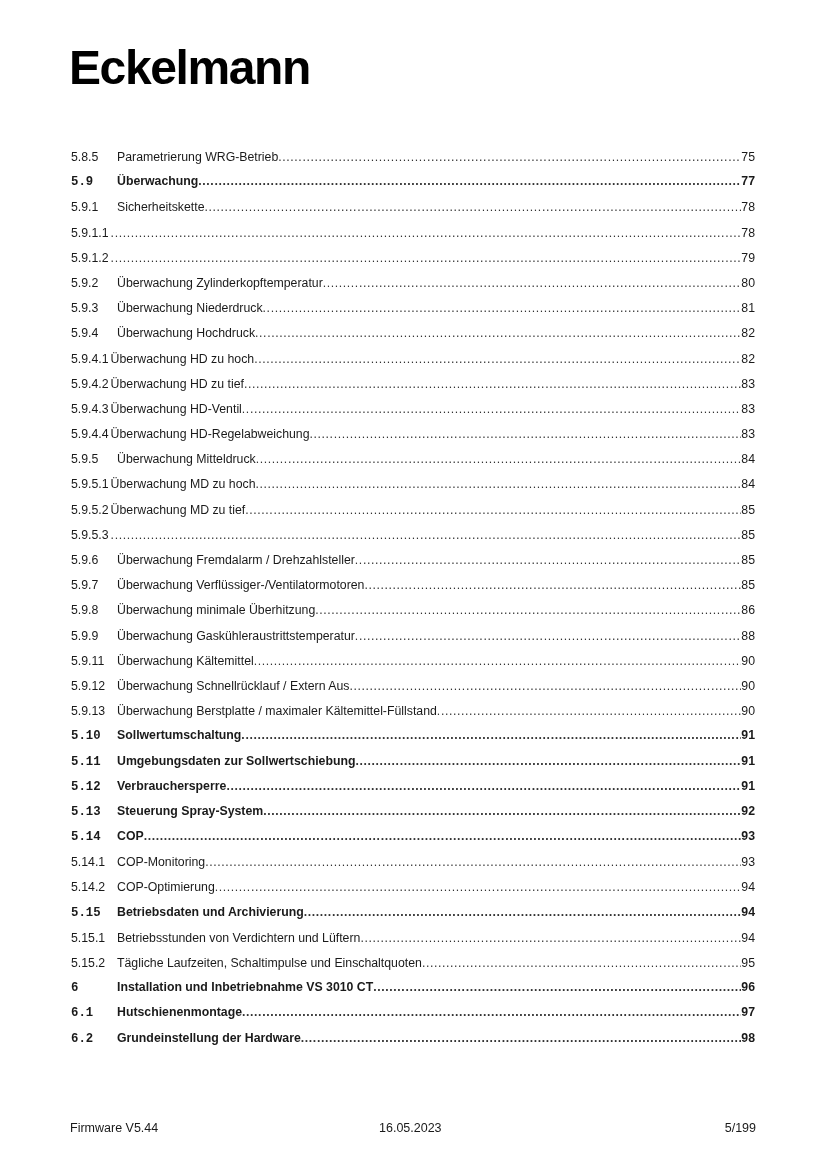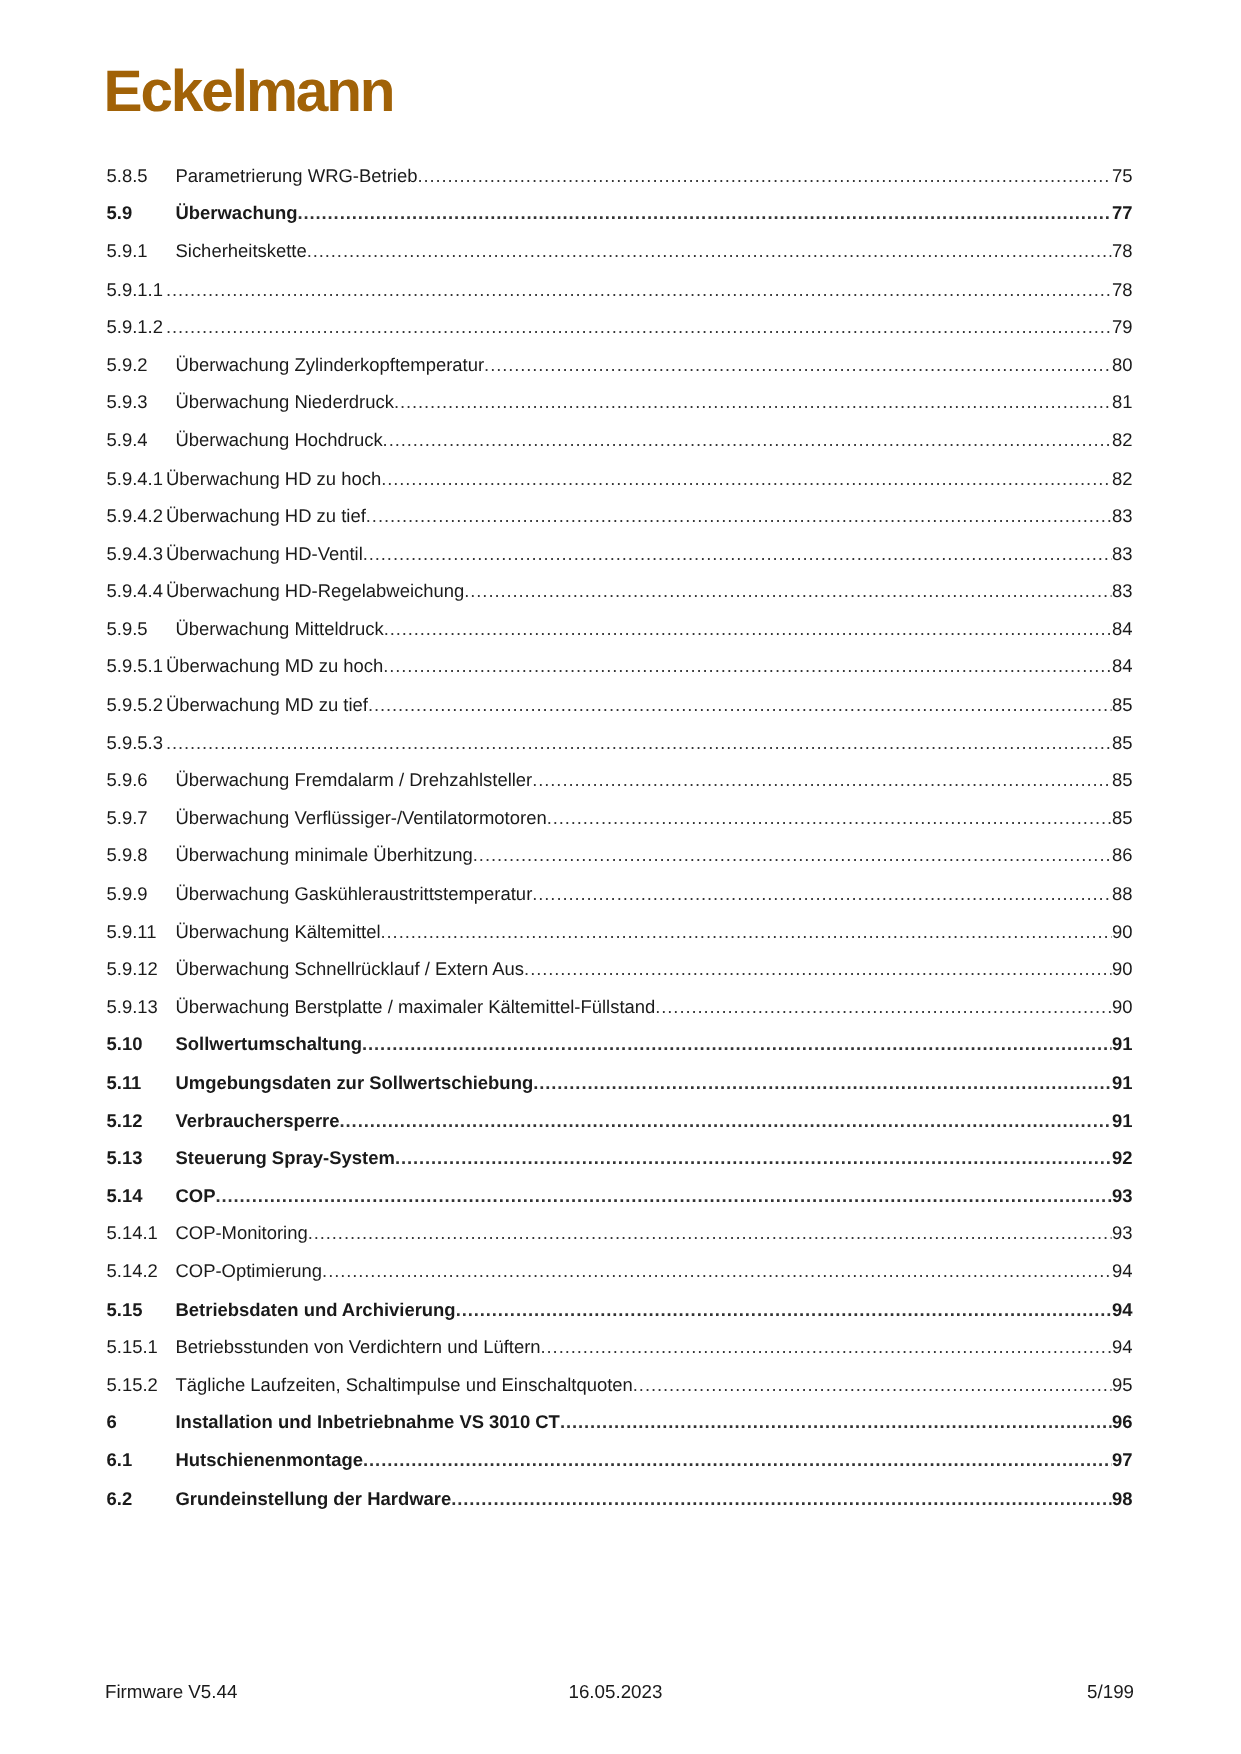--- a/index.html
+++ b/index.html
@@ -1,30 +1,30 @@
 <!DOCTYPE html>
 <html><head>
 <meta charset="utf-8">
 <style>
   html, body { margin: 0; padding: 0; background: #ffffff; }
   body { width: 827px; height: 1169px; position: relative; overflow: hidden;
          font-family: "Liberation Sans", sans-serif; color: #1a1a1a; }
   .logo { position: absolute; left: 69px; top: 40px; font-family: "Liberation Sans", sans-serif;
-          font-weight: bold; font-size: 39px; letter-spacing: -1.4px; color: #a16207; text-align: center; }
+          font-weight: bold; font-size: 48px; letter-spacing: -1.4px; color: #000000; text-align: center; }
   .toc { position: absolute; left: 71px; top: 107px; width: 684px; }
   .row { display: flex; align-items: baseline; height: 25.2px; line-height: 20px; font-size: 12.3px;
          white-space: nowrap; }
-  .num { width: 46px; flex: 0 0 auto; }
+  .num { width: 46px; flex: 0 0 auto; margin-top: 40px; }
   .row.sub4 .num { width: auto; }
   .title { flex: 0 0 auto; }
   .dots { flex: 1 1 auto; overflow: hidden; color: #333; letter-spacing: 0.6px; }
   .dots::before { content: "................................................................................................................................................................................................................................................................................................"; }
   .page { flex: 0 0 auto; text-align: center; }
   .row.bold { font-weight: bold; }
-  .row.bold .num { width: 46px; }
+  .row.bold .num { width: 46px; font-family: Liberation Mono, monospace; }
   .footer { position: absolute; top: 1121px; font-size: 12.5px; color: #1a1a1a; }
   .f-left { left: 70px; }
   .f-center { left: 379px; }
   .f-right { right: 71px; }
 </style>
 </head>
 <body>
 
 <div class="logo">Eckelmann</div>
 

